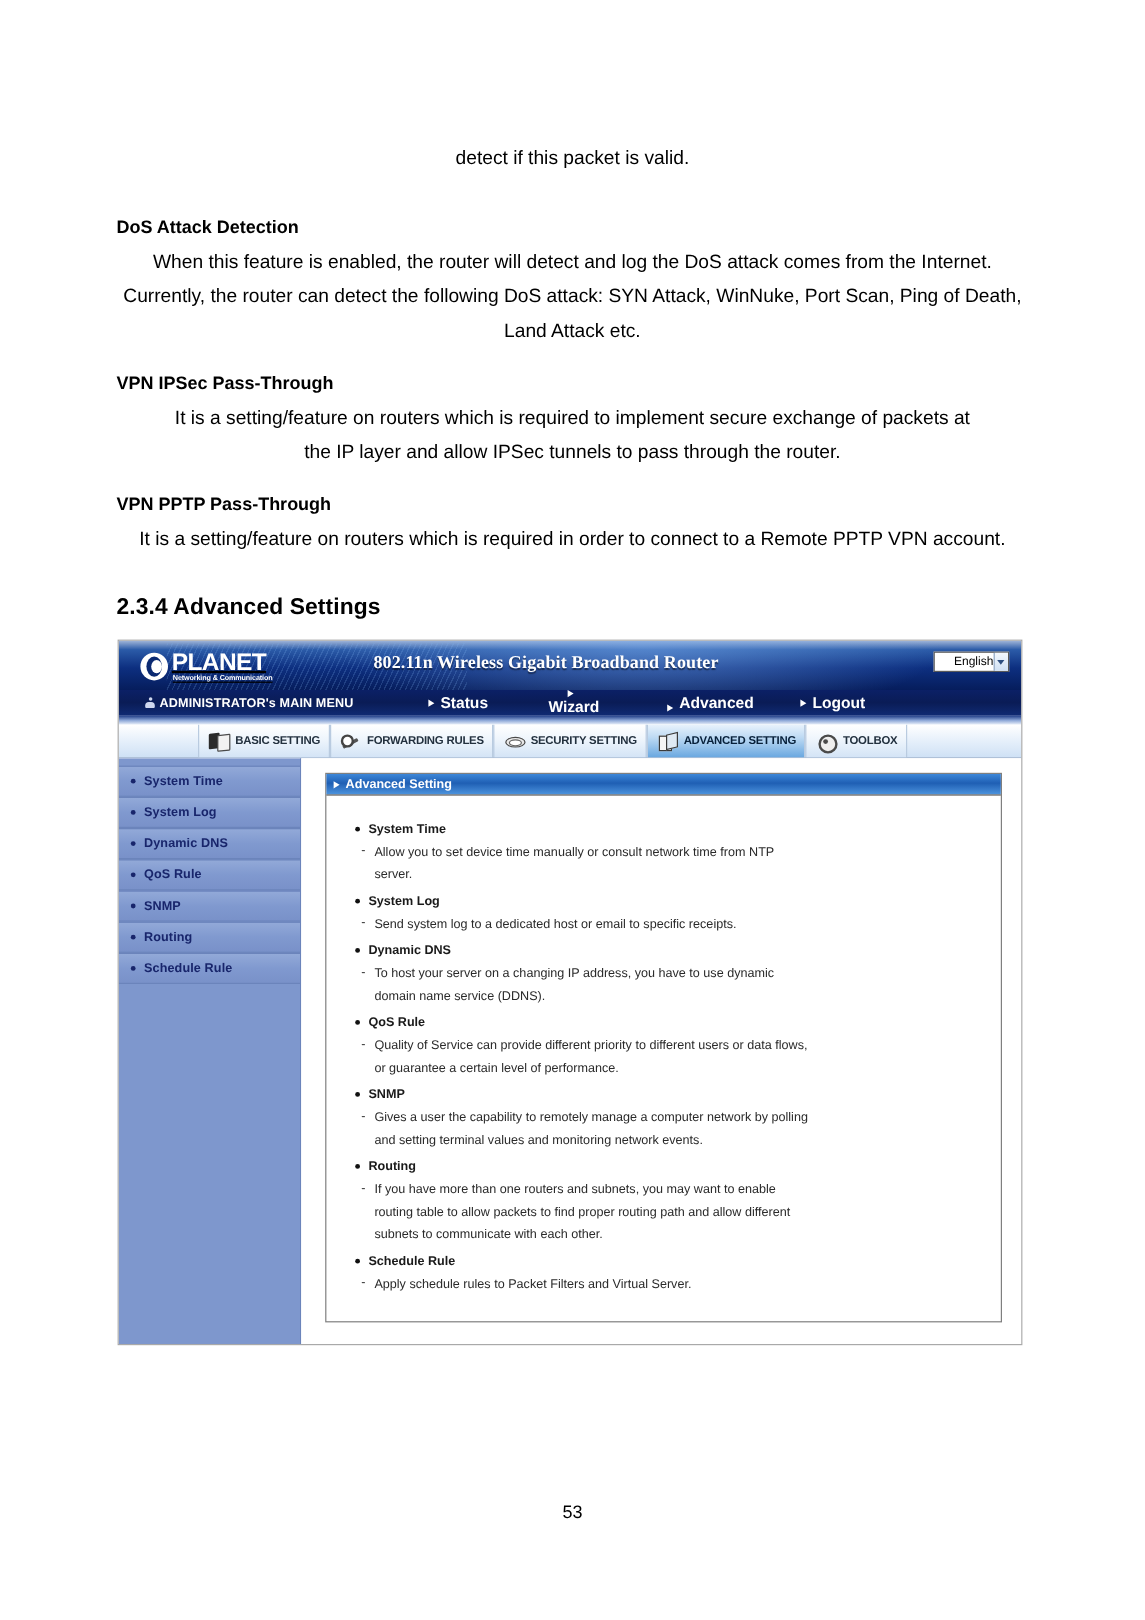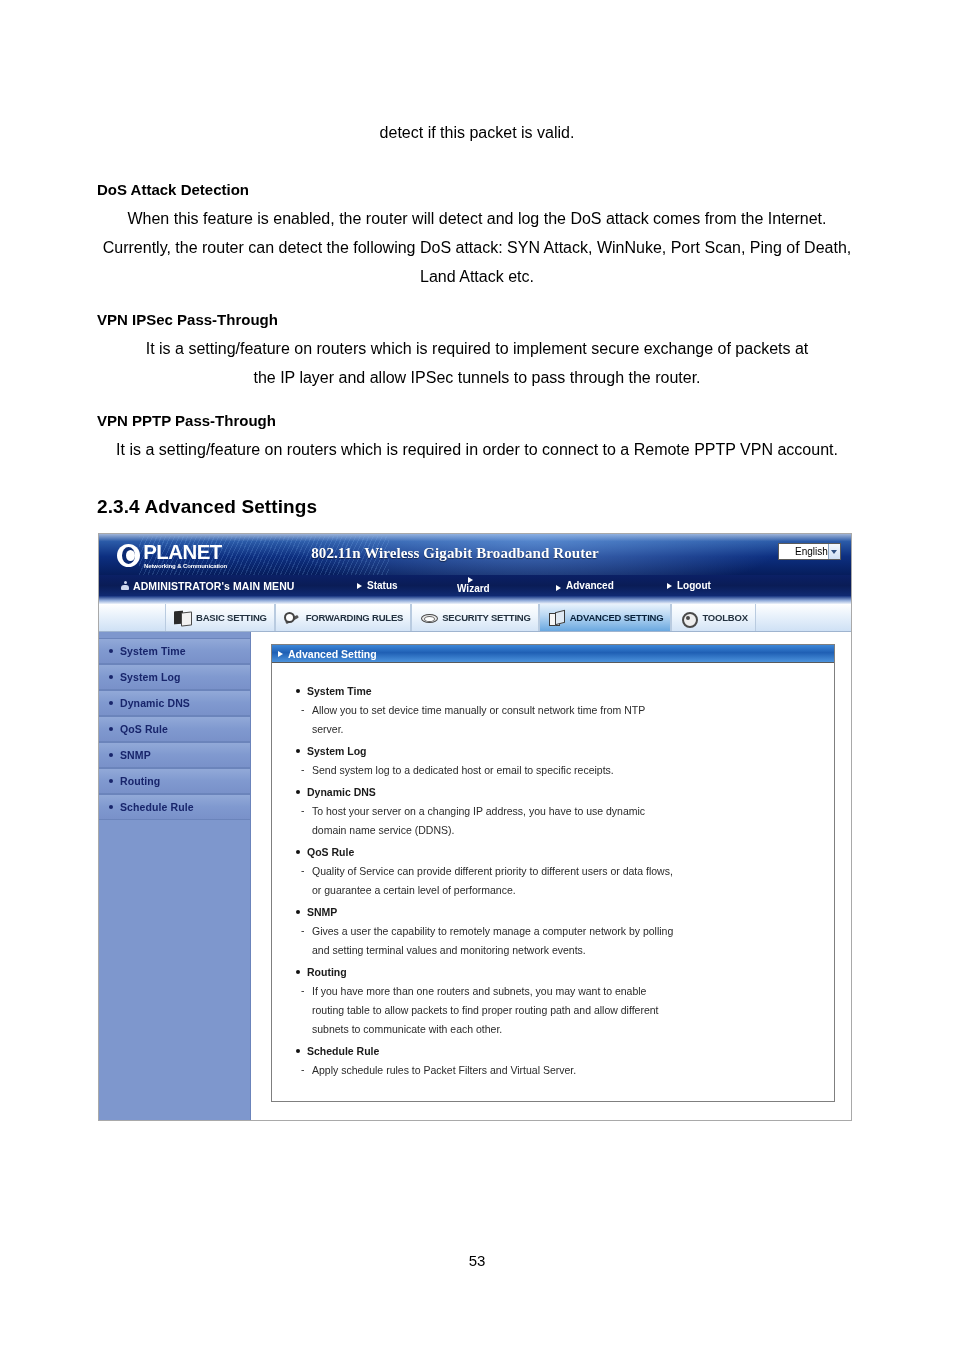--- a/index.html
+++ b/index.html
@@ -113,21 +113,21 @@
     background: #0b2a72;
   }
   .logo-globe::after {
     content: "";
     position: absolute;
     left: 9px; top: 6px;
     width: 9px; height: 11px;
     border-radius: 50%;
     background: #ffffff;
   }
-  .logo-words { line-height: 1; }
+  .logo-words { line-height: 1; text-decoration: underline; }
   .logo-name {
     display: block;
     font-size: 20px;
     font-weight: bold;
     color: #ffffff;
     letter-spacing: -0.5px;
     font-family: "Liberation Sans", sans-serif;
     transform: scaleX(1.02);
   }
   .logo-tag {
@@ -212,21 +212,21 @@
     background: #cfd8ef;
   }
   .nav-usericon::after {
     content: "";
     position: absolute; left: 0px; top: 4px;
     width: 8px; height: 5px;
     border-radius: 3px 3px 1px 1px;
     background: #cfd8ef;
   }
   .nav-item {
-    font-size: 10px;
+    font-size: 13px;
     font-weight: bold;
     color: #ffffff;
     display: flex;
     align-items: center;
   }
   .nav-item .caret {
     width: 0; height: 0;
     border-top: 3.5px solid transparent;
     border-bottom: 3.5px solid transparent;
     border-left: 5px solid #ffffff;

